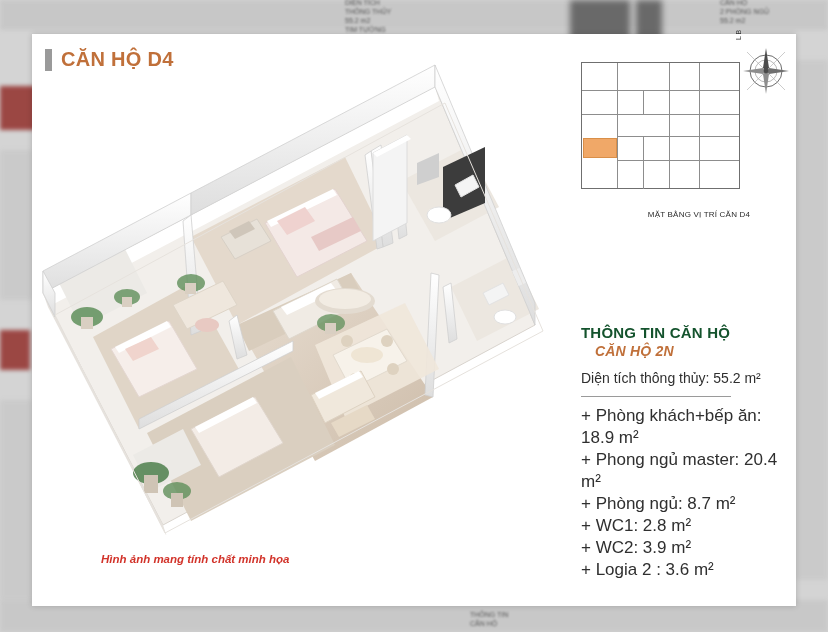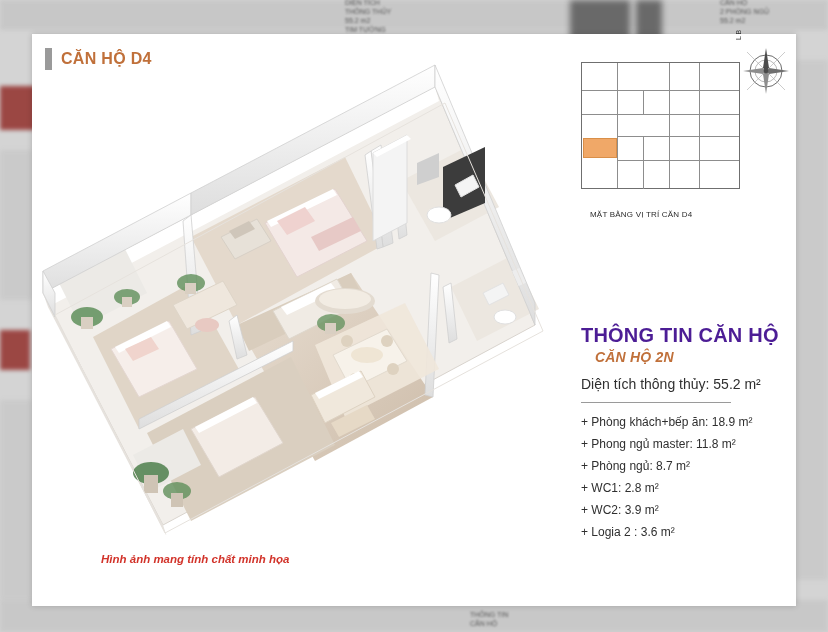--- a/index.html
+++ b/index.html
@@ -69,21 +69,21 @@
     display: flex;
     align-items: center;
   }
   #title-bar {
     width: 7px;
     height: 22px;
     background: #9a9a9a;
     margin-right: 9px;
   }
   #title-text {
-    font-size: 16px;
+    font-size: 20px;
     font-weight: bold;
     color: #c0703a;
     letter-spacing: .3px;
   }
 
   
   #plan {
     position: absolute;
     left: 15px;
     top: 25px;
@@ -125,24 +125,24 @@
     background: #8d8d8d;
   }
   #keyplan .kp-unit {
     position: absolute;
     background: #f0a868;
     border: 1px solid #d98f49;
     box-sizing: border-box;
   }
   #keyplan-label {
     position: absolute;
-    left: 590px;
+    left: 619px;
     top: 210px;
     width: 160px;
-    text-align: left;
+    text-align: center;
     font-size: 8px;
     color: #2b2b2b;
     letter-spacing: .2px;
   }
 
   
   #compass {
     position: absolute;
     left: 735px;
     top: 40px;
@@ -161,23 +161,23 @@
 
   
   #info {
     position: absolute;
     left: 581px;
     top: 324px;
     width: 215px;
   }
   #info h2 {
     margin: 0;
-    font-size: 20px;
+    font-size: 15px;
     font-weight: bold;
-    color: #4c1d95;
+    color: #14532d;
     letter-spacing: .2px;
   }
   #info h3 {
     margin: 2px 0 0 14px;
     font-size: 14px;
     font-weight: bold;
     color: #c0703a;
     letter-spacing: .2px;
     font-style: italic;
   }
@@ -187,21 +187,21 @@
     color: #2f2f2f;
     line-height: 18px;
   }
   #info hr {
     border: 0;
     border-top: 1px solid #9a9a9a;
     margin: 9px 0 8px 0;
     width: 150px;
   }
   #info .room-line {
-    font-size: 12px;
+    font-size: 17px;
     color: #2f2f2f;
     line-height: 22px;
   }
 </style>
 </head>
 <body>
 
 <div id="bg-page">
   <div class="bg-band" style="left:0;top:0;width:828px;height:30px;"></div>
   <div class="bg-dark" style="left:570px;top:0;width:60px;height:70px;"></div>
@@ -429,18 +429,18 @@
   </svg>
 </div>
 <div id="compass-label">L B</div>
 
 <div id="info">
   <h2>THÔNG TIN CĂN HỘ</h2>
   <h3>CĂN HỘ 2N</h3>
   <div class="area-line">Diện tích thông thủy: 55.2 m²</div>
   <hr>
   <div class="room-line">+ Phòng khách+bếp ăn: 18.9 m²</div>
-  <div class="room-line">+ Phong ngủ master: 11.8 m²</div>
+  <div class="room-line">+ Phong ngủ master: 20.4 m²</div>
   <div class="room-line">+ Phòng ngủ: 8.7 m²</div>
   <div class="room-line">+ WC1: 2.8 m²</div>
   <div class="room-line">+ WC2: 3.9 m²</div>
   <div class="room-line">+ Logia 2 : 3.6 m²</div>
 </div>
 
 </body></html>

